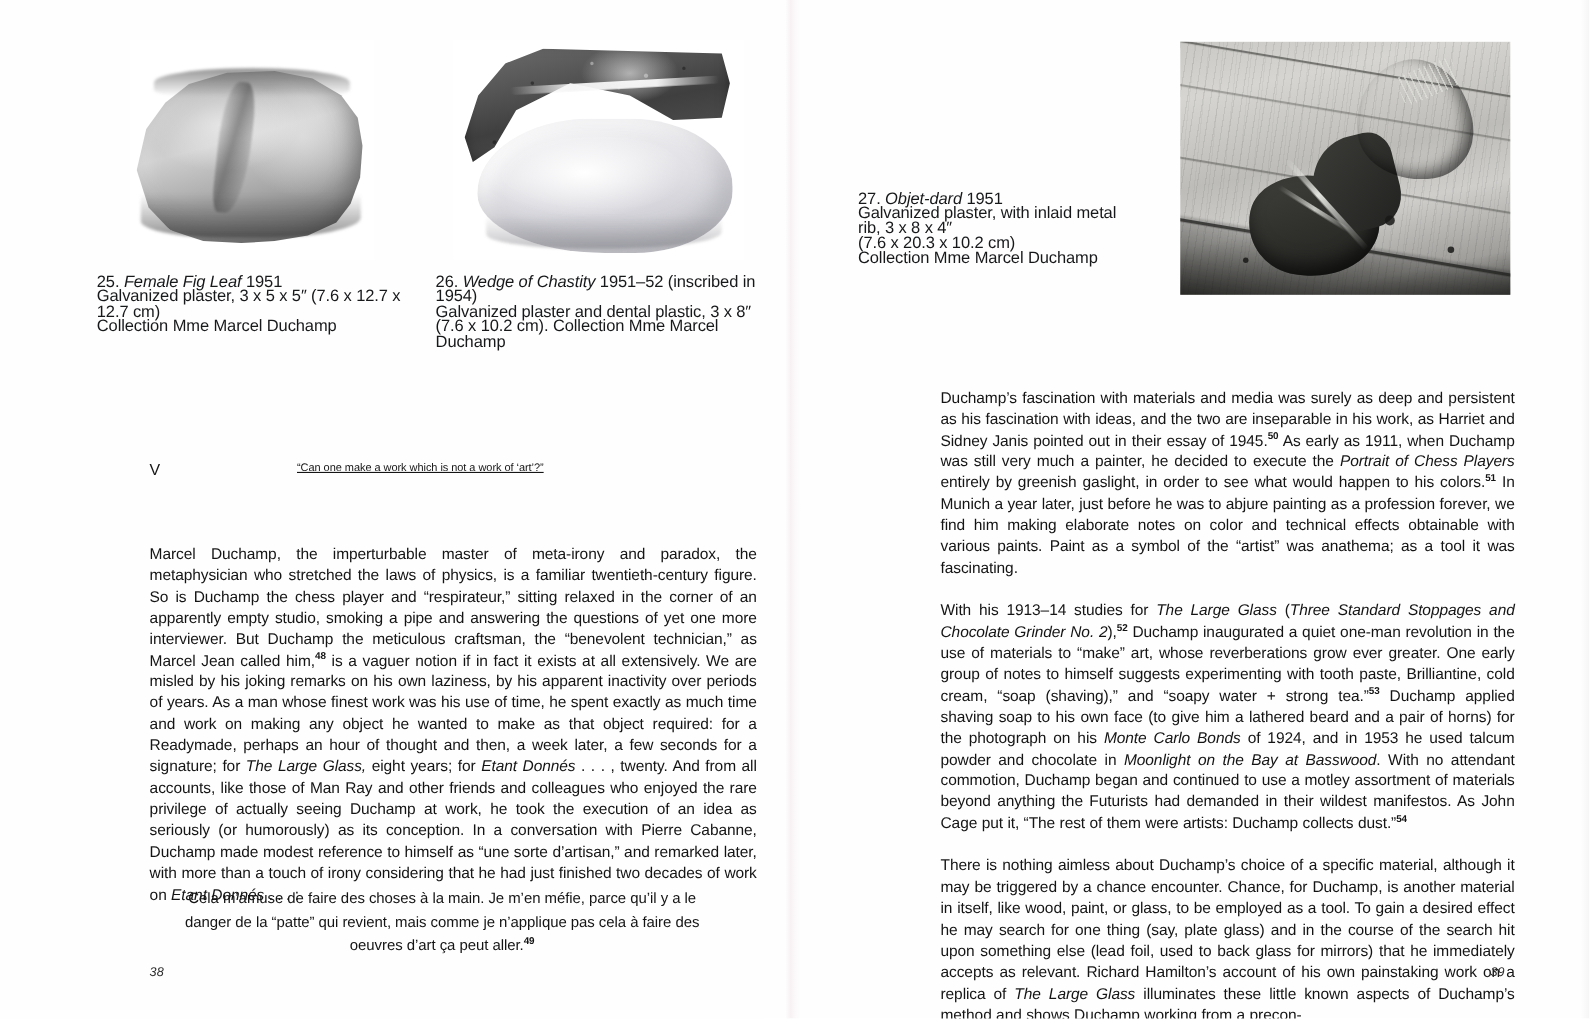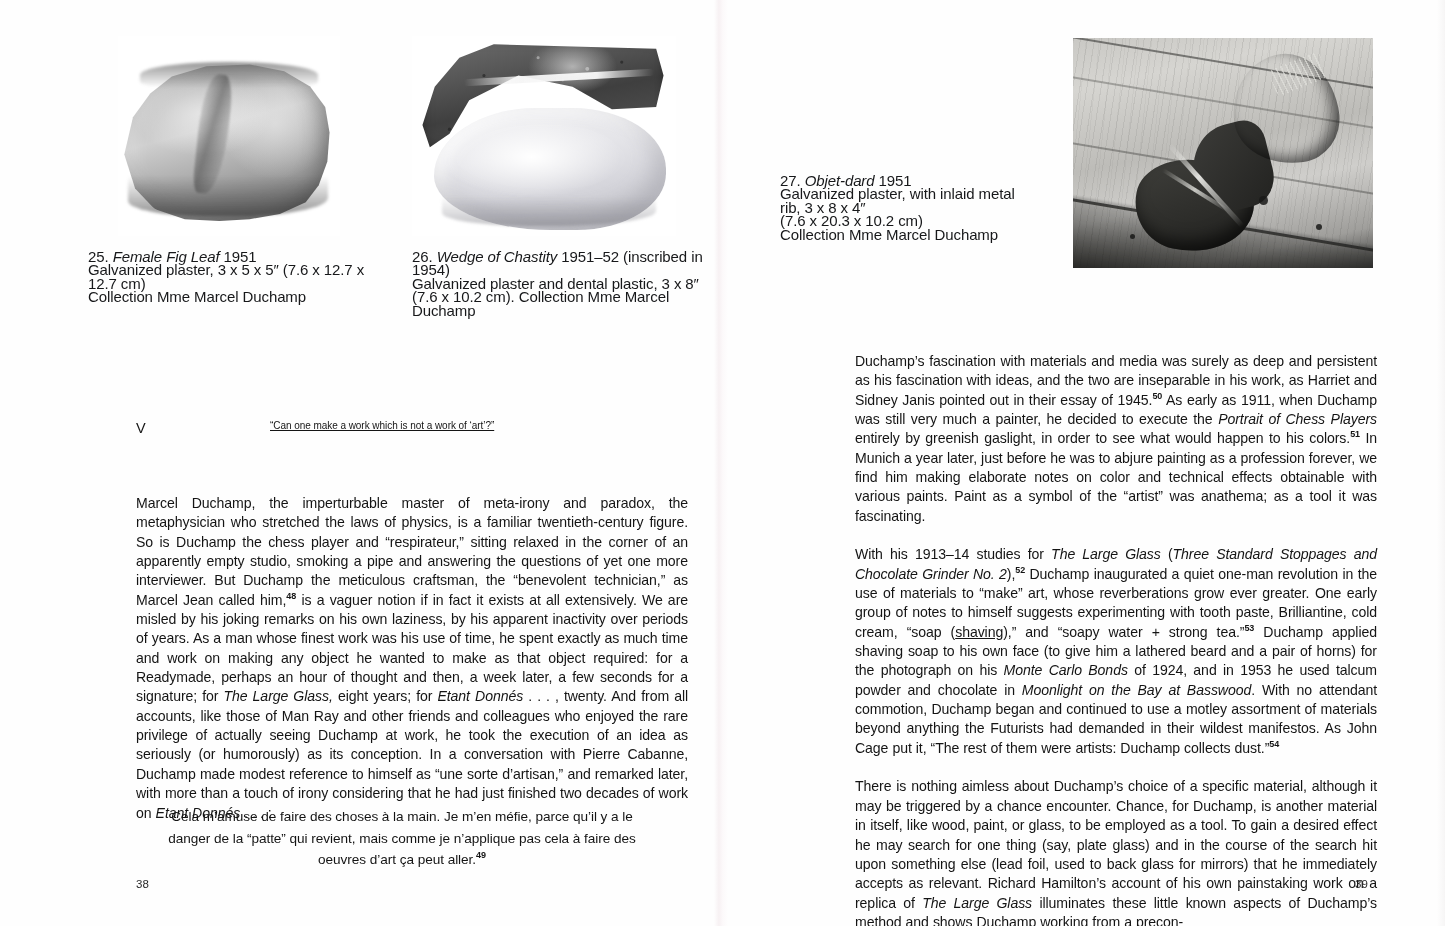--- a/index.html
+++ b/index.html
@@ -60,21 +60,21 @@
     font-size: 14.1px;
     line-height: 19.35px;
     text-align: justify;
     color: #141414;
     letter-spacing: -0.08px;
     word-spacing: 0.2px;
   }
   .body-col p { margin: 0 0 19.3px 0; }
   .body-col p:last-child { margin-bottom: 0; }
   .it { font-style: italic; }
-  .u { text-decoration: underline; }
+  .u { }
   sup {
     font-size: 9px;
     vertical-align: super;
     line-height: 0;
     font-weight: 600;
   }
 
   
   .sect-num {
     position: absolute;
@@ -108,20 +108,21 @@
     color: #141414;
     letter-spacing: -0.05px;
     text-align: center;
   }
 
   
   .folio {
     position: absolute;
     font-size: 11.5px;
     color: #2a2a2a;
+    font-style: italic;
   }
 
   
   .photo { position: absolute; }
 
   
   #photo-figleaf {
     left: 118px; top: 36px; width: 222px; height: 200px;
     background: #ffffff;
   }
@@ -332,21 +333,21 @@
   <div class="caption" id="cap-25" style="left:88px; top:250px; width:300px;">
     <div>
       <span>25.</span>
       <span class="it">Female Fig Leaf</span>
       <span>1951</span>
     </div>
     <div>Galvanized plaster, 3 x 5 x 5″ (7.6 x 12.7 x 12.7 cm)</div>
     <div>Collection Mme Marcel Duchamp</div>
   </div>
 
-  <div class="caption" id="cap-26" style="left:412px; top:250px; width:300px;">
+  <div class="caption" id="cap-26" style="left:396px; top:250px; width:300px;">
     <div>
       <span>26.</span>
       <span class="it">Wedge of Chastity</span>
       <span>1951–52 (inscribed in 1954)</span>
     </div>
     <div>Galvanized plaster and dental plastic, 3 x 8″</div>
     <div>(7.6 x 10.2 cm). Collection Mme Marcel Duchamp</div>
   </div>
 
   <div class="sect-num">V</div>

